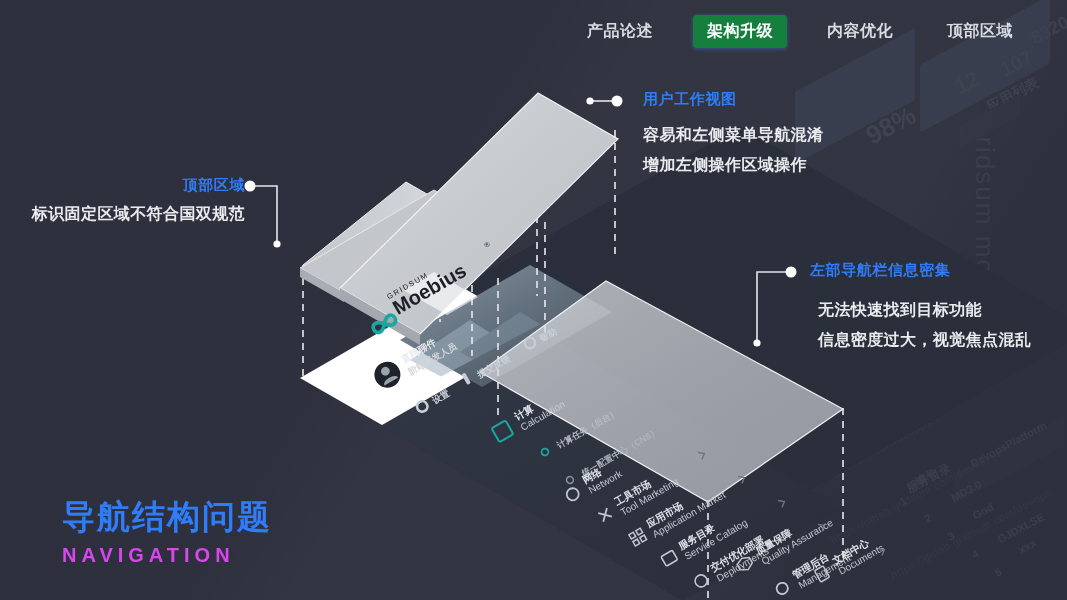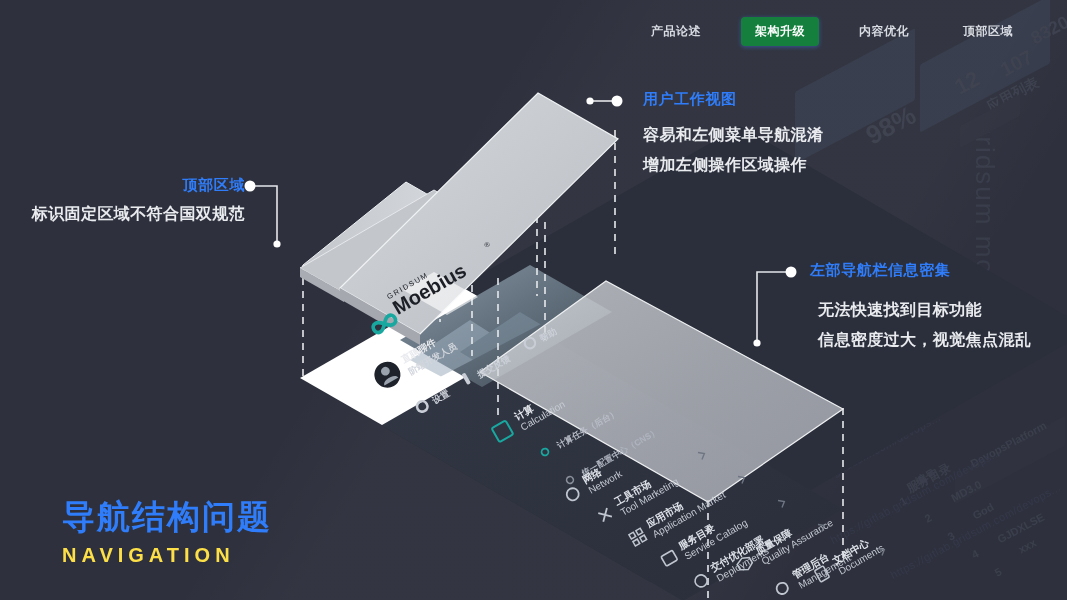--- a/index.html
+++ b/index.html
@@ -48,21 +48,21 @@
     pointer-events:none;
   }
 
   
   #topnav{
     position:absolute; top:0; left:0; width:1067px; height:62px;
     display:flex; align-items:center; justify-content:flex-end;
     padding-right:40px; gap:0px; z-index:40;
   }
   .nav-tab{
-    font-size:12px; color:#d8dbe2; font-weight:bold;
+    font-size:16px; color:#d8dbe2; font-weight:bold;
     padding:6px 14px; margin-left:26px; white-space:nowrap;
     letter-spacing:.5px; border-radius:4px;
   }
   .nav-tab.active{
     background:#15803d; color:#ffffff;
     box-shadow:0 1px 4px rgba(61,126,255,.45);
   }
 
   
   #stage{ position:absolute; inset:0; z-index:20; pointer-events:none; }
@@ -80,21 +80,21 @@
   }
   .anno-right{ text-align:right; }
 
   
   #heading{ position:absolute; left:62px; top:484px; z-index:60;margin-top:15px; }
   #heading .cn{
     color:#2f7dfb; font-size:33px; font-weight:bold; letter-spacing:2px;
     line-height:1.1;
   }
   #heading .en{
-    color:#fde047; font-size:20px; font-weight:bold; letter-spacing:5px;
+    color:#d946ef; font-size:20px; font-weight:bold; letter-spacing:5px;
     margin-top:9px;
   }
 </style>
 </head>
 <body>
 
 <div id="bg-layer">
 
   <div class="bg-card" style="left:795px; top:60px; width:120px; height:72px; transform:skewY(-28deg) skewX(0deg); background:#343a4a;"></div>
   <div class="bg-card" style="left:920px; top:30px; width:130px; height:68px; transform:skewY(-28deg); background:#343a4a;"></div>

